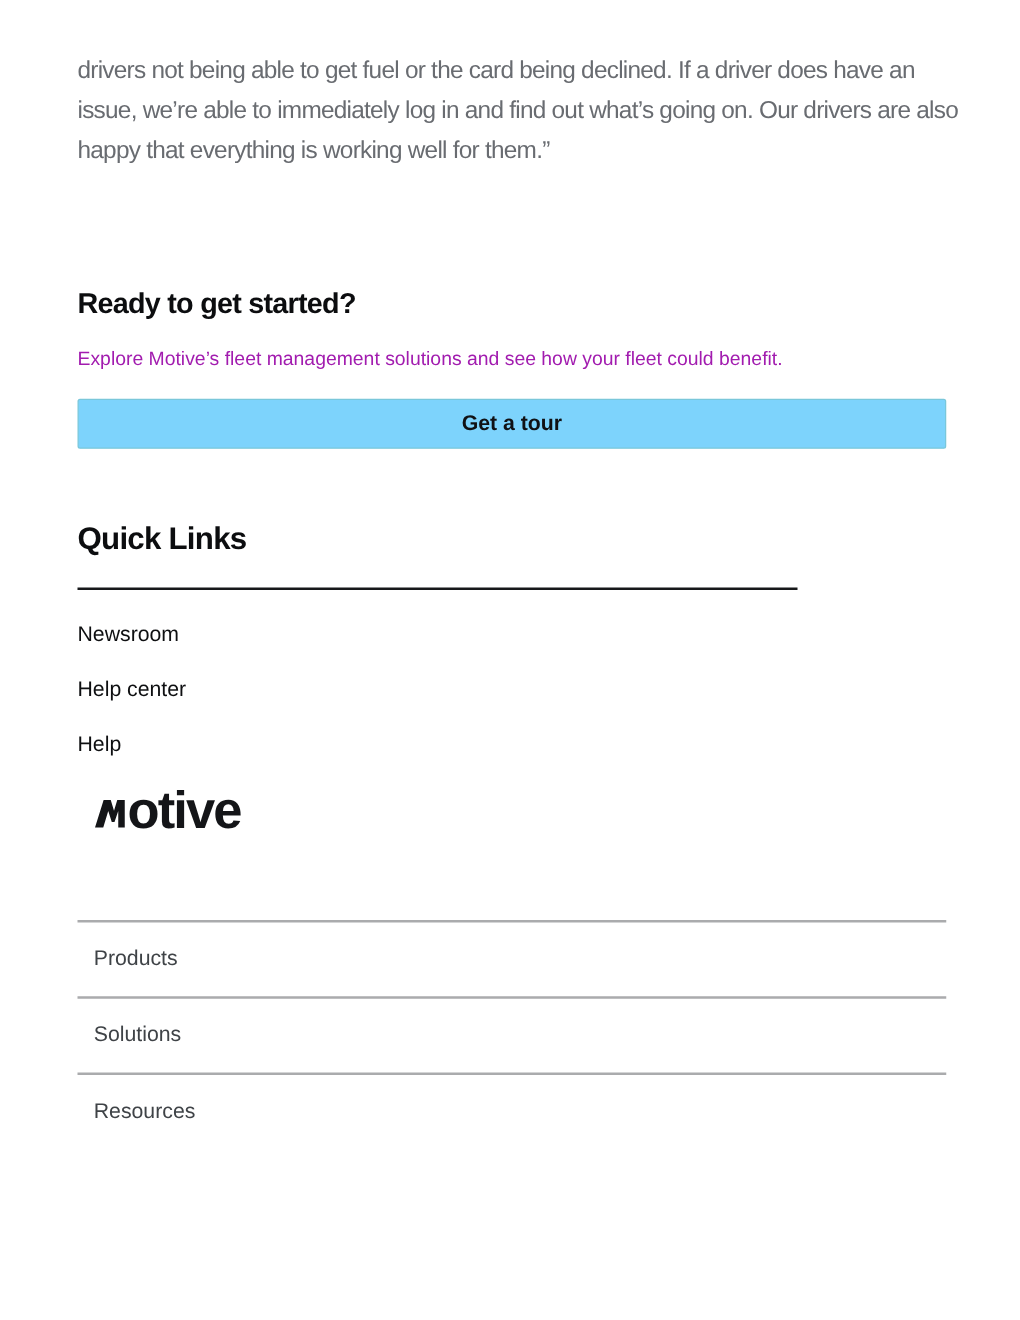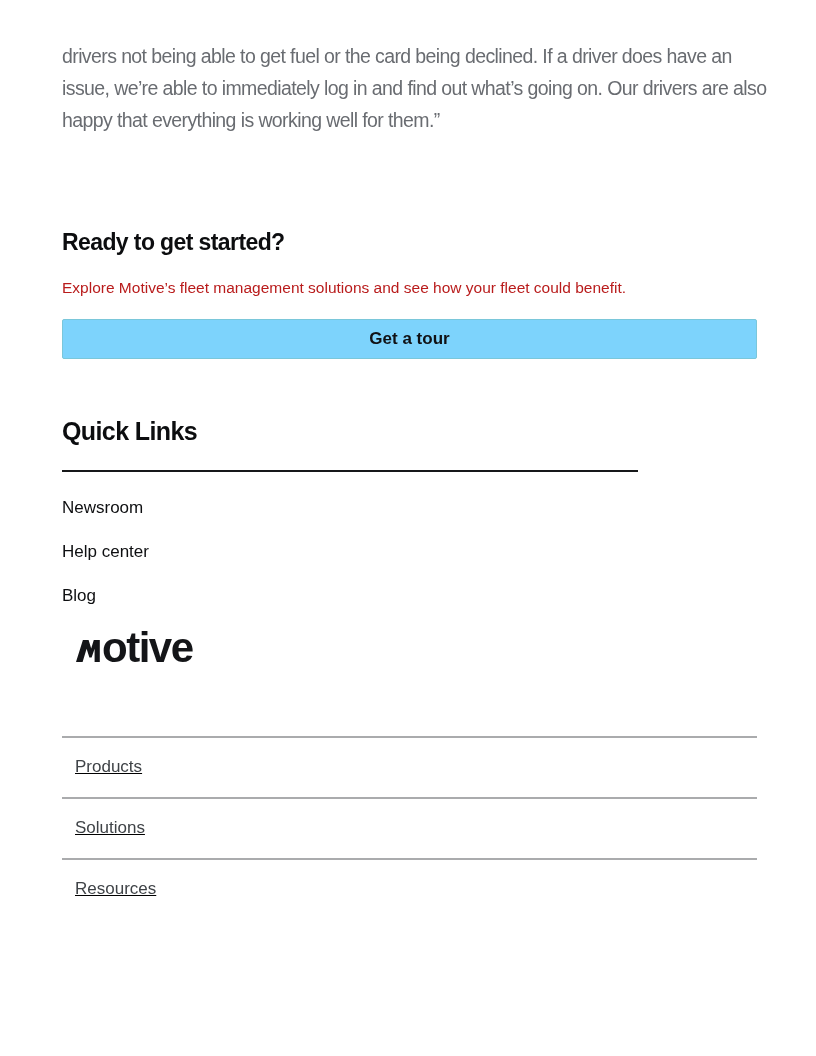--- a/index.html
+++ b/index.html
@@ -28,21 +28,21 @@
     font-size: 23px;
     line-height: 28px;
     font-weight: 700;
     letter-spacing: -0.6px;
     color: #0c0d0f;
   }
   .cta-sub {
     margin-top: 22px;
     font-size: 15.5px;
     line-height: 19px;
-    color: #b91c1c;
+    color: #a21caf;
   }
   .tour-btn {
     display: block;
     margin-top: 22px;
     width: 100%;
     height: 40px;
     background: #7dd3fc;
     border: 1px solid #7ac7da;
     border-radius: 2px;
     font-family: "Liberation Sans", sans-serif;
@@ -81,21 +81,20 @@
     width: max-content;
   }
   
   .logo-row {
     padding-left: 13px;
   }
   .logo-row svg { display: block; }
   
   .accordion {
     margin-top: 72px;
-    text-decoration: underline;
   }
   .acc-row {
     border-top: 2px solid #aaabad;
     padding: 18px 0 20px 13px;
     cursor: pointer;
   }
   .acc-label {
     font-size: 17px;
     line-height: 21px;
     font-weight: 500;
@@ -115,21 +114,21 @@
 
   <button class="tour-btn">Get a tour</button>
 
   <h2 class="ql-heading">Quick Links</h2>
 
   <div class="ql-rule"></div>
 
   <ul class="ql-list">
     <li class="ql-item">Newsroom</li>
     <li class="ql-item">Help center</li>
-    <li class="ql-item">Blog</li>
+    <li class="ql-item">Help</li>
   </ul>
 
   <div class="logo-row">
     <svg width="124" height="34" viewBox="0 0 122 34" role="img" aria-label="Motive">
       <path fill="#141518" d="M0 32 L6.9 10 H12.6 L15.2 18.6 L17.8 10 H23.8 V32 H18.6 V18.8 L15.6 27.6 H13.4 L10.6 18.8 L6.6 32 Z"></path>
       <text x="26" y="32" font-family="Liberation Sans, sans-serif" font-size="42" font-weight="700" letter-spacing="-1.5" fill="#141518">otive</text>
     </svg>
   </div>
 
   <div class="accordion">

